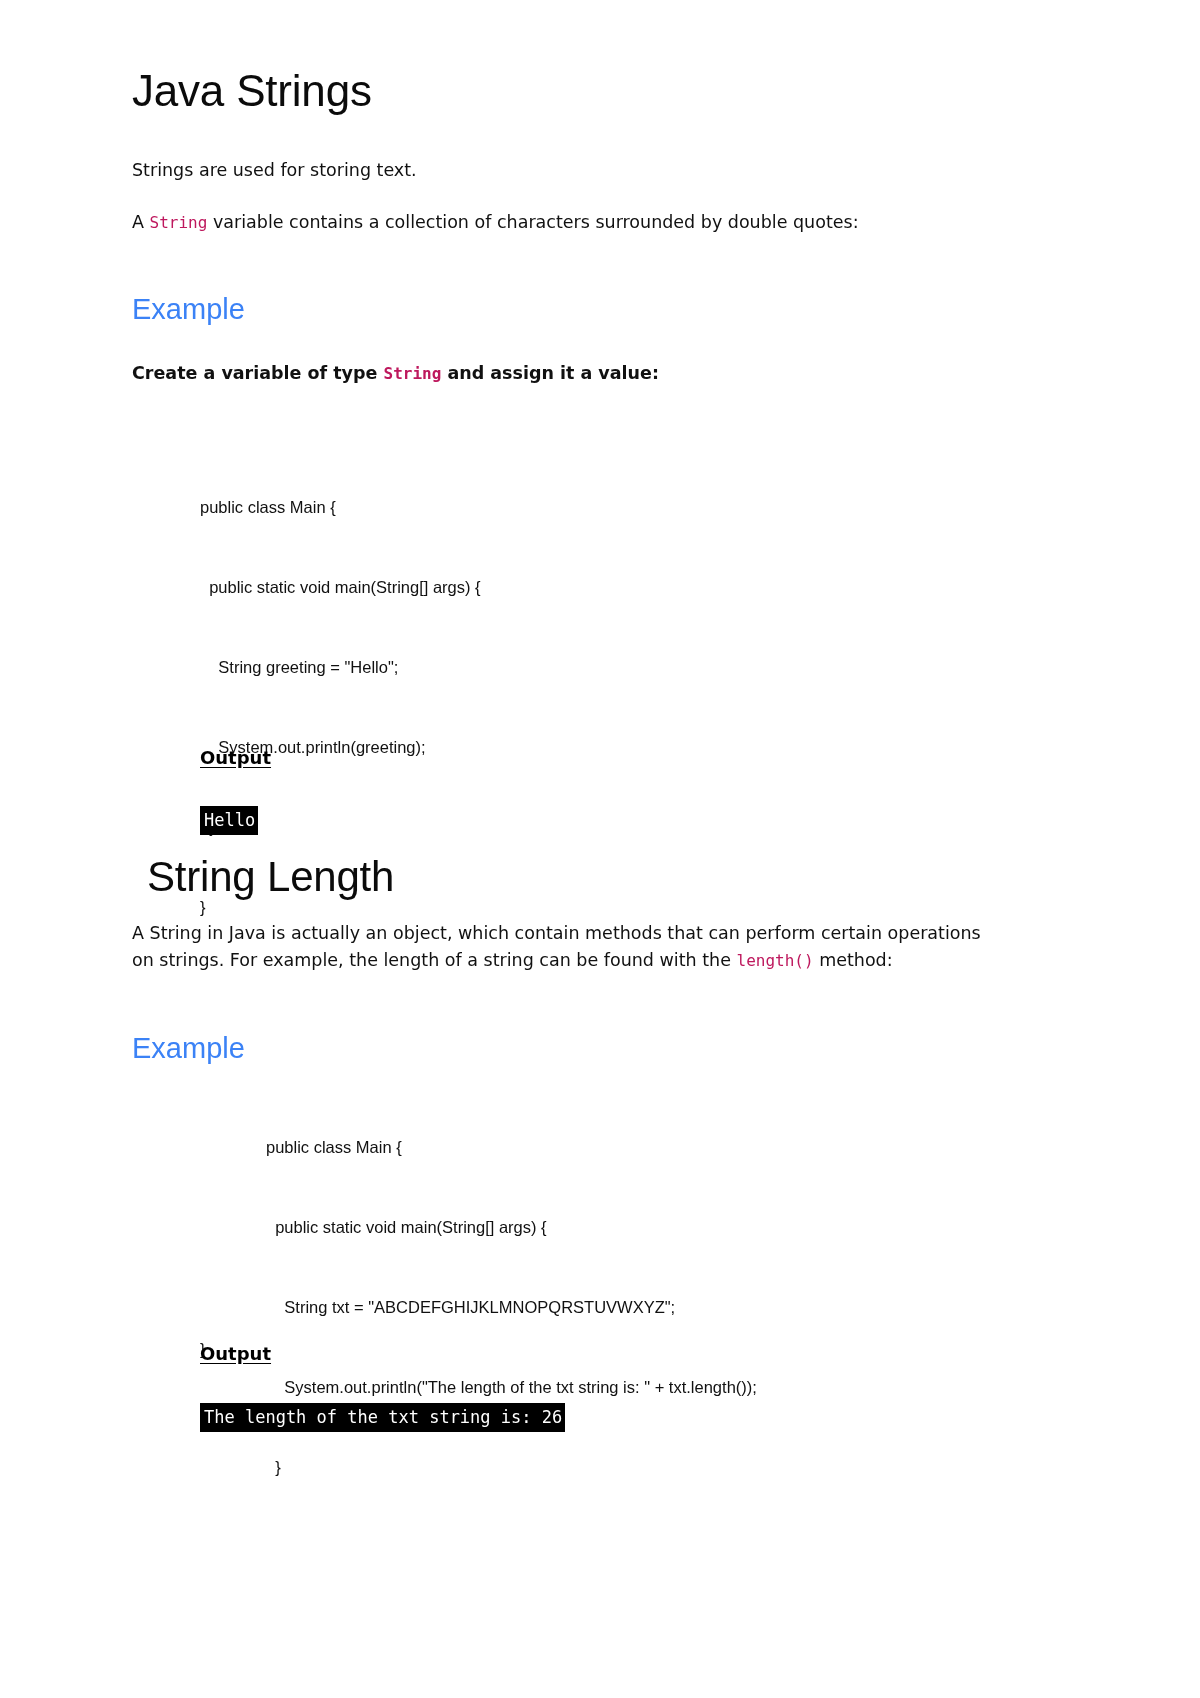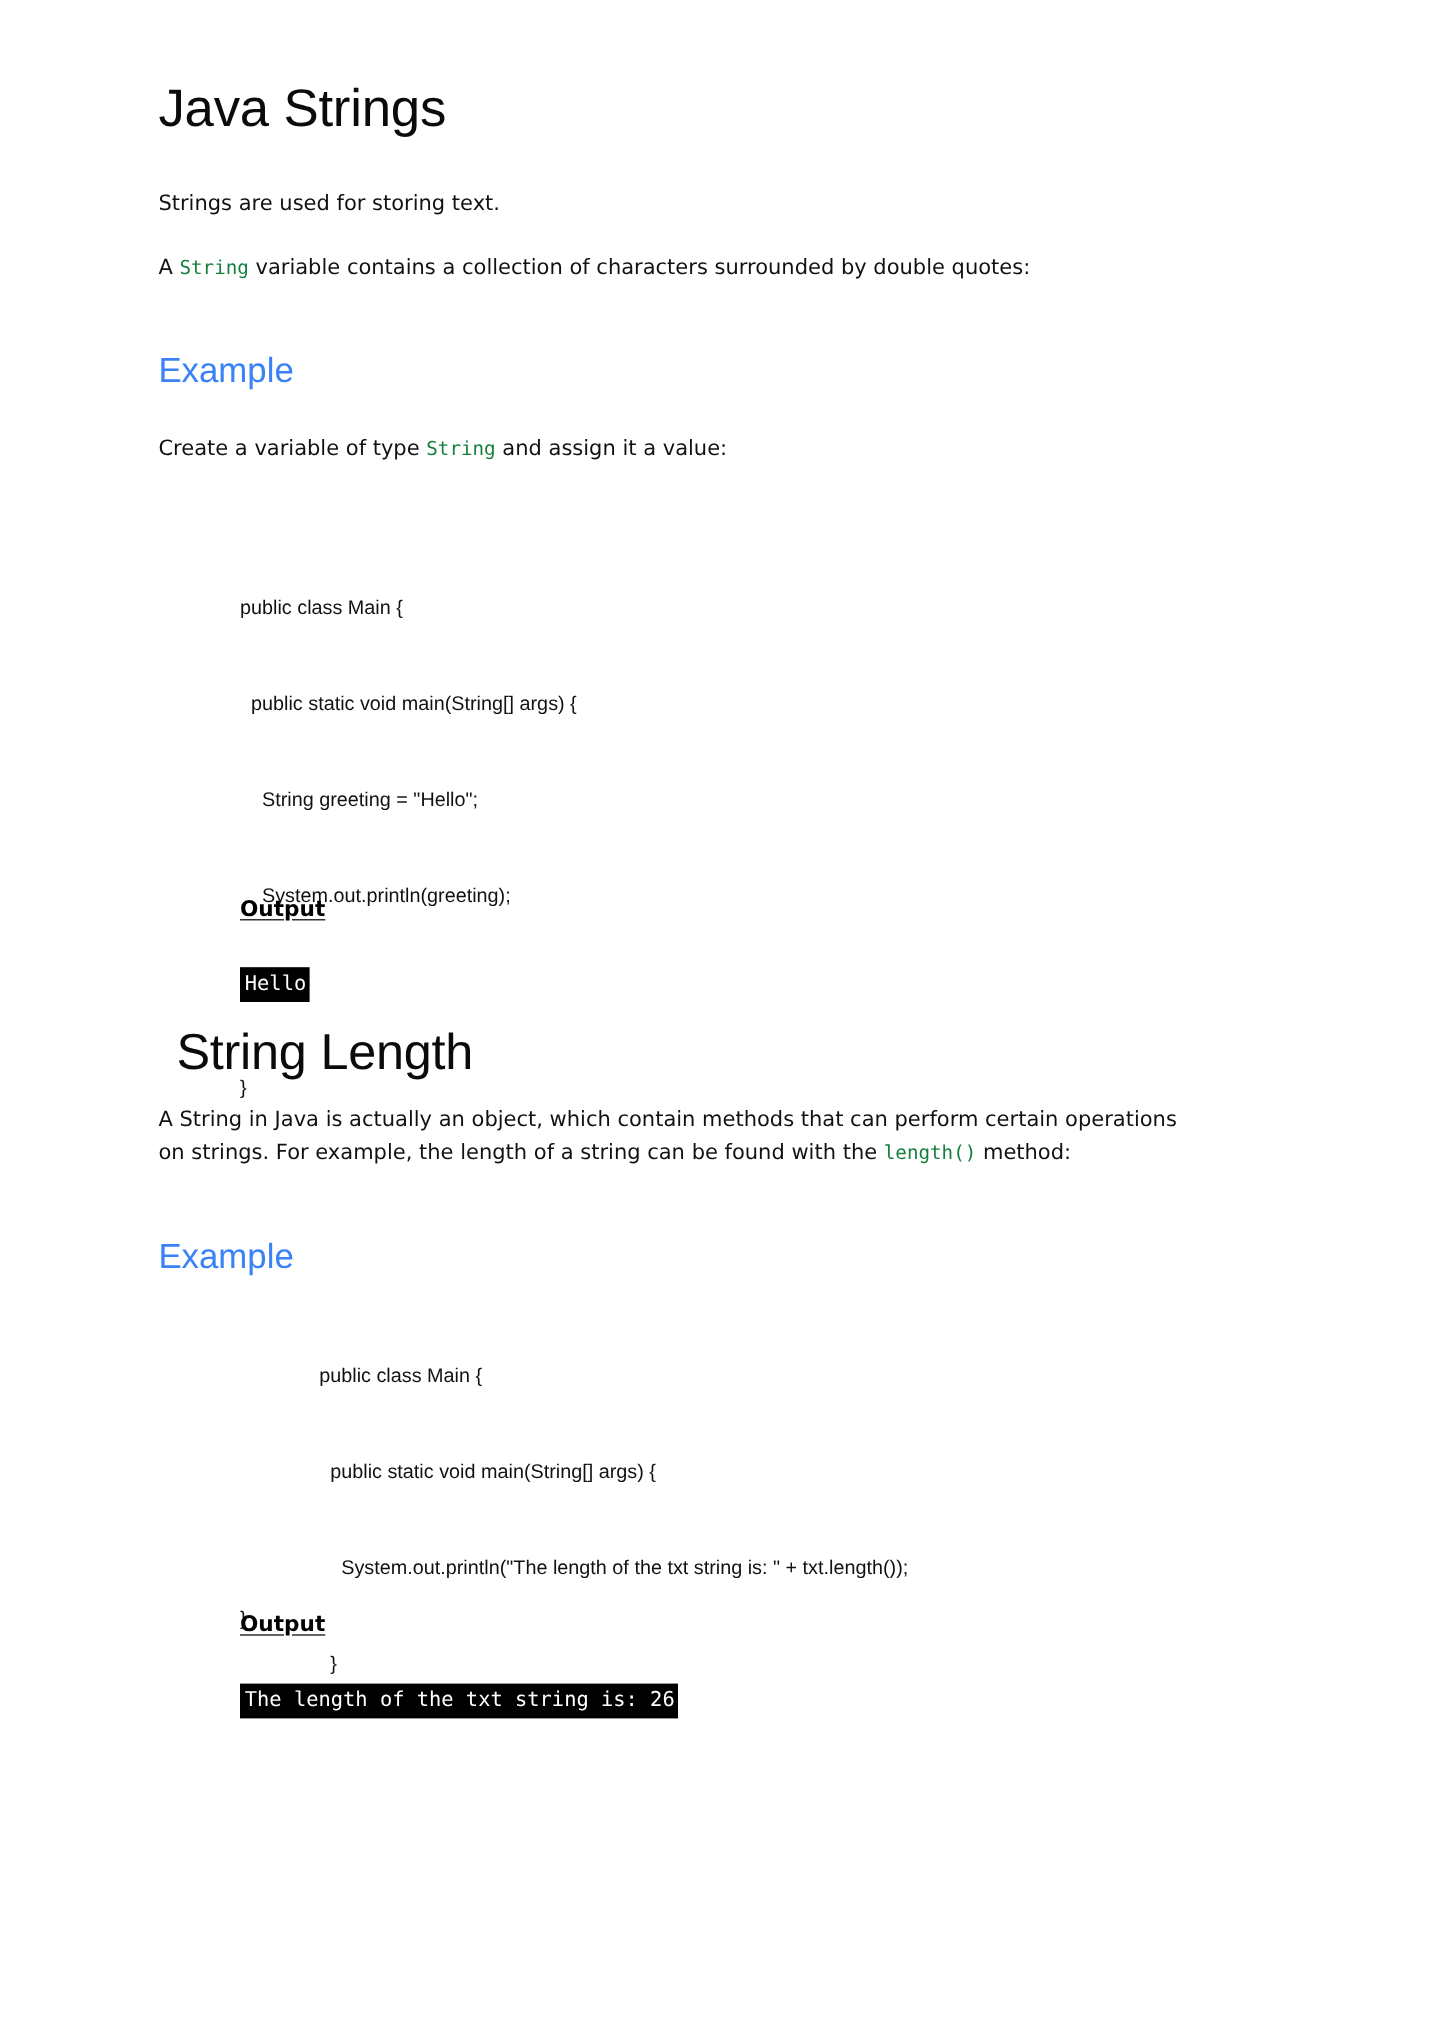--- a/index.html
+++ b/index.html
@@ -73,21 +73,21 @@
     font-size: 17.5px;
     line-height: 27px;
     margin: 0;
     color: #111111;
     position: absolute;
     left: 0;
   }
   code.inline-code {
     font-family: "DejaVu Sans Mono", monospace;
     font-size: 16px;
-    color: #15803d;
+    color: #be185d;
     letter-spacing: 0px;
   }
 
   
   .code-block {
     position: absolute;
     font-family: "Liberation Sans", sans-serif;
     font-size: 16.5px;
     color: #111111;
     white-space: pre;
@@ -132,21 +132,21 @@
   <div class="content">
 
     <h1 class="doc-title">Java Strings</h1>
 
     <p class="body-text" style="top:157px; width:760px;">Strings are used for storing text.</p>
 
     <p class="body-text" style="top:209px; width:820px;"><span>A </span><code class="inline-code">String</code><span> variable contains a collection of characters surrounded by double quotes:</span></p>
 
     <h3 class="example-title" style="top:294px;">Example</h3>
 
-    <p class="body-text" style="top:360px; width:760px;"><span>Create a variable of type </span><code class="inline-code">String</code><span> and assign it a value:</span></p>
+    <p class="body-text" style="top:360px; width:760px;font-weight:bold;"><span>Create a variable of type </span><code class="inline-code">String</code><span> and assign it a value:</span></p>
 
     <div class="code-block" style="top:448px; left:68px;">
       <div class="code-line">public class Main {</div>
       <div class="code-line">  public static void main(String[] args) {</div>
       <div class="code-line">    String greeting = "Hello";</div>
       <div class="code-line">    System.out.println(greeting);</div>
       <div class="code-line">  }</div>
       <div class="code-line">}</div>
     </div>
 
@@ -155,20 +155,21 @@
 
     <h2 class="section-title" style="top:840px;">String Length</h2>
 
     <p class="body-text" style="top:920px; width:860px;"><span>A String in Java is actually an object, which contain methods that can</span> <span>perform certain operations on strings. For example, the length of a string can</span> <span>be found with the </span><code class="inline-code">length()</code><span> method:</span></p>
 
     <h3 class="example-title" style="top:1033px;">Example</h3>
 
     <div class="code-block" style="top:1088px; left:134px;">
       <div class="code-line">public class Main {</div>
       <div class="code-line">  public static void main(String[] args) {</div>
+      <div class="code-line">    String txt = "ABCDEFGHIJKLMNOPQRSTUVWXYZ";</div>
       <div class="code-line">    System.out.println("The length of the txt string is: " + txt.length());</div>
       <div class="code-line">  }</div>
     </div>
     <div class="code-block" style="top:1290px; left:68px;">
       <div class="code-line">}</div>
     </div>
 
     <div class="output-label" style="top:1343px; left:68px;">Output</div>
     <div class="output-bar" style="top:1387px; left:68px;">The length of the txt string is: 26</div>
 

